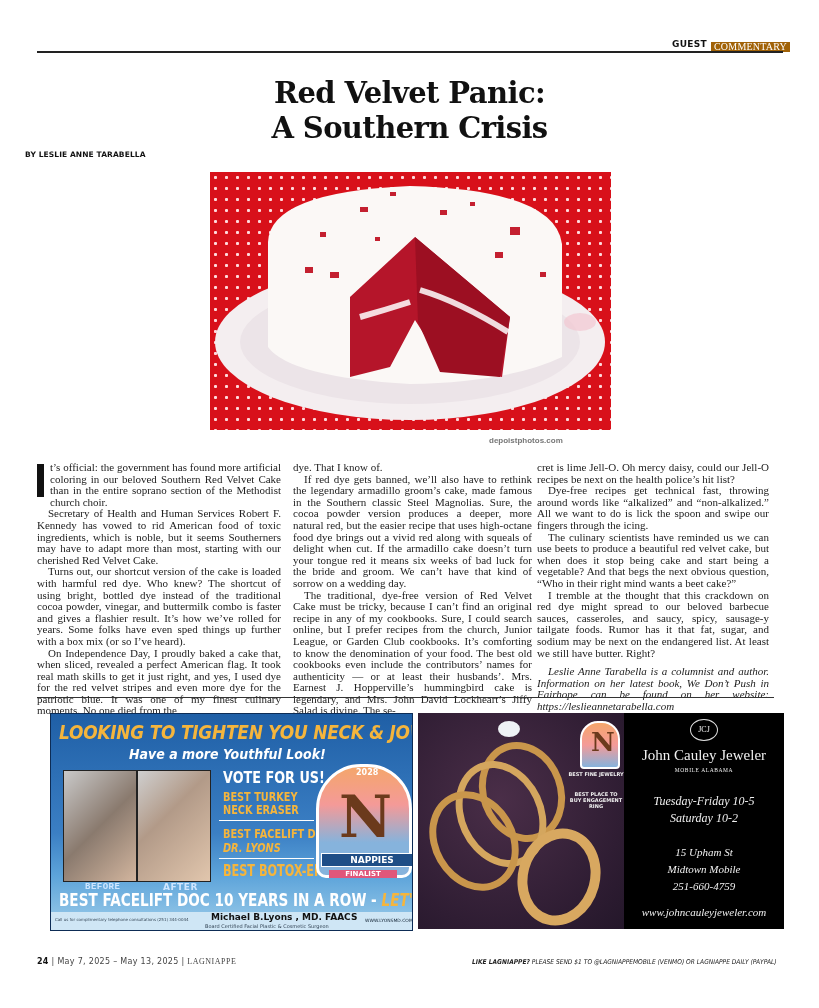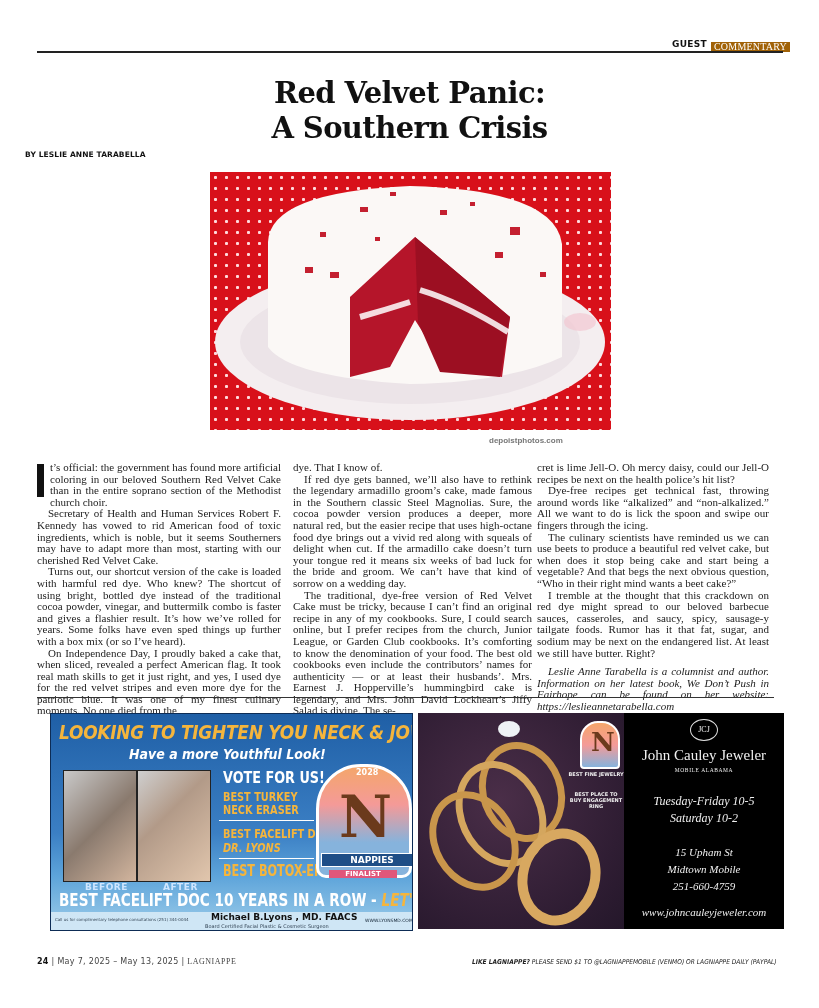--- a/index.html
+++ b/index.html
@@ -143,21 +143,21 @@
   <p class="italic">Leslie Anne Tarabella is a columnist and author. Information on her latest book, We Don’t Push in Fairhope can be found on her website: https://leslieannetarabella.com</p>
 </div>
 
 <div class="abs bottom-rule"></div>
 
 <div class="abs ad-left">
   <div class="h1">LOOKING TO TIGHTEN YOU NECK &amp; JOWL?</div>
   <div class="h2">Have a more Youthful Look!</div>
   <div class="photo-before"></div>
   <div class="photo-after"></div>
-  <div class="lbl" style="left:34px;">BEFORE</div>
+  <div class="lbl" style="left:34px;font-family:Liberation Mono, monospace;">BEFORE</div>
   <div class="lbl" style="left:112px;">AFTER</div>
   <div class="vote">VOTE FOR US!</div>
   <div class="award" style="top:76px;">BEST TURKEY</div>
   <div class="award" style="top:89px;">NECK ERASER</div>
   <div class="divider" style="top:106px;"></div>
   <div class="award" style="top:113px;">BEST FACELIFT DOC</div>
   <div class="award" style="top:127px; font-style:italic;">DR. LYONS</div>
   <div class="divider" style="top:144px;"></div>
   <div class="award" style="top:151px; font-size:15px;">BEST BOTOX-ER</div>
   <div class="badge">

